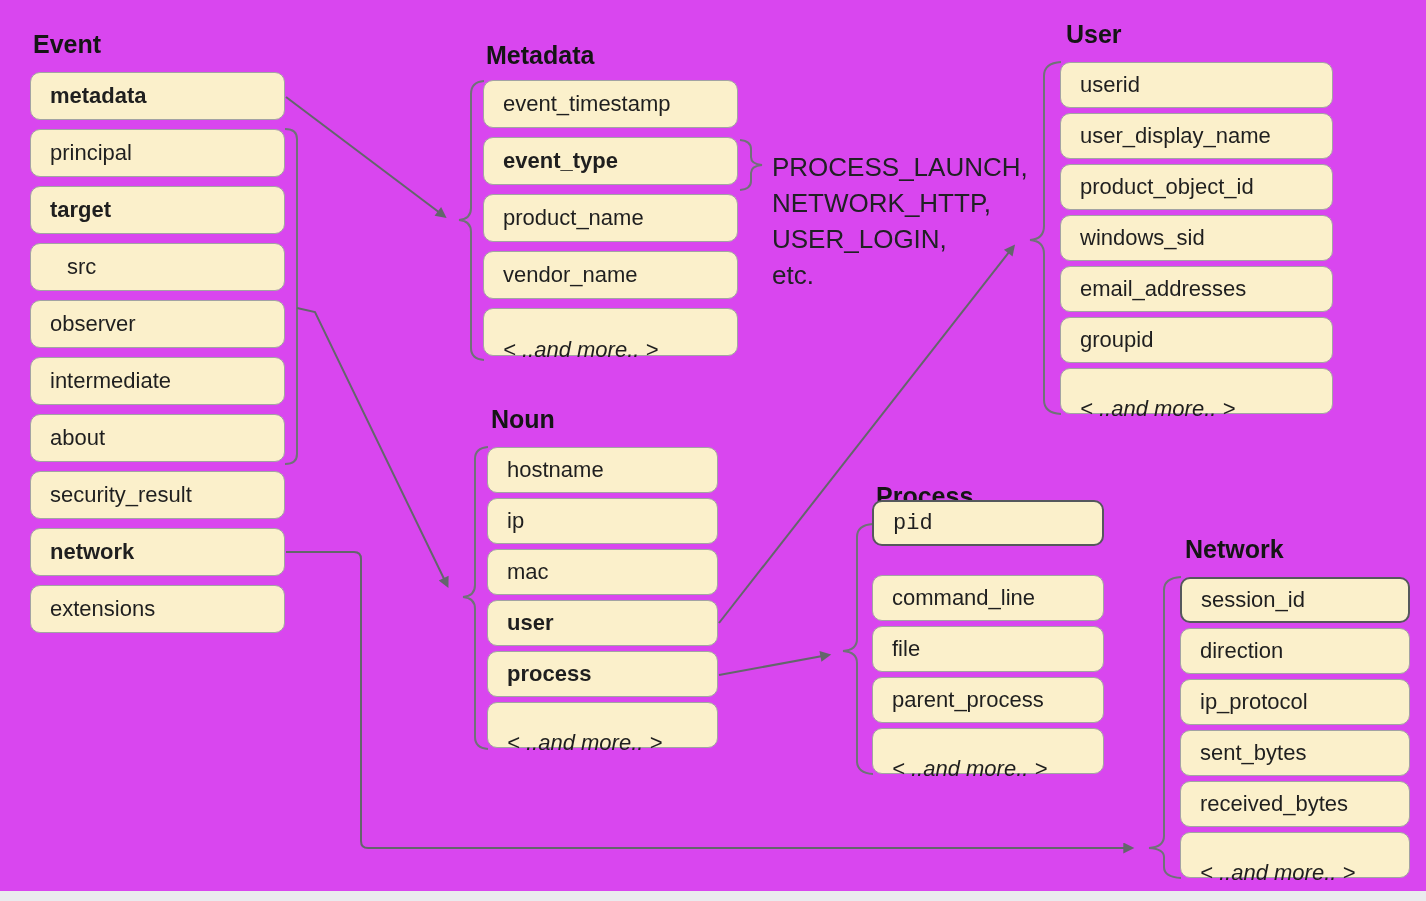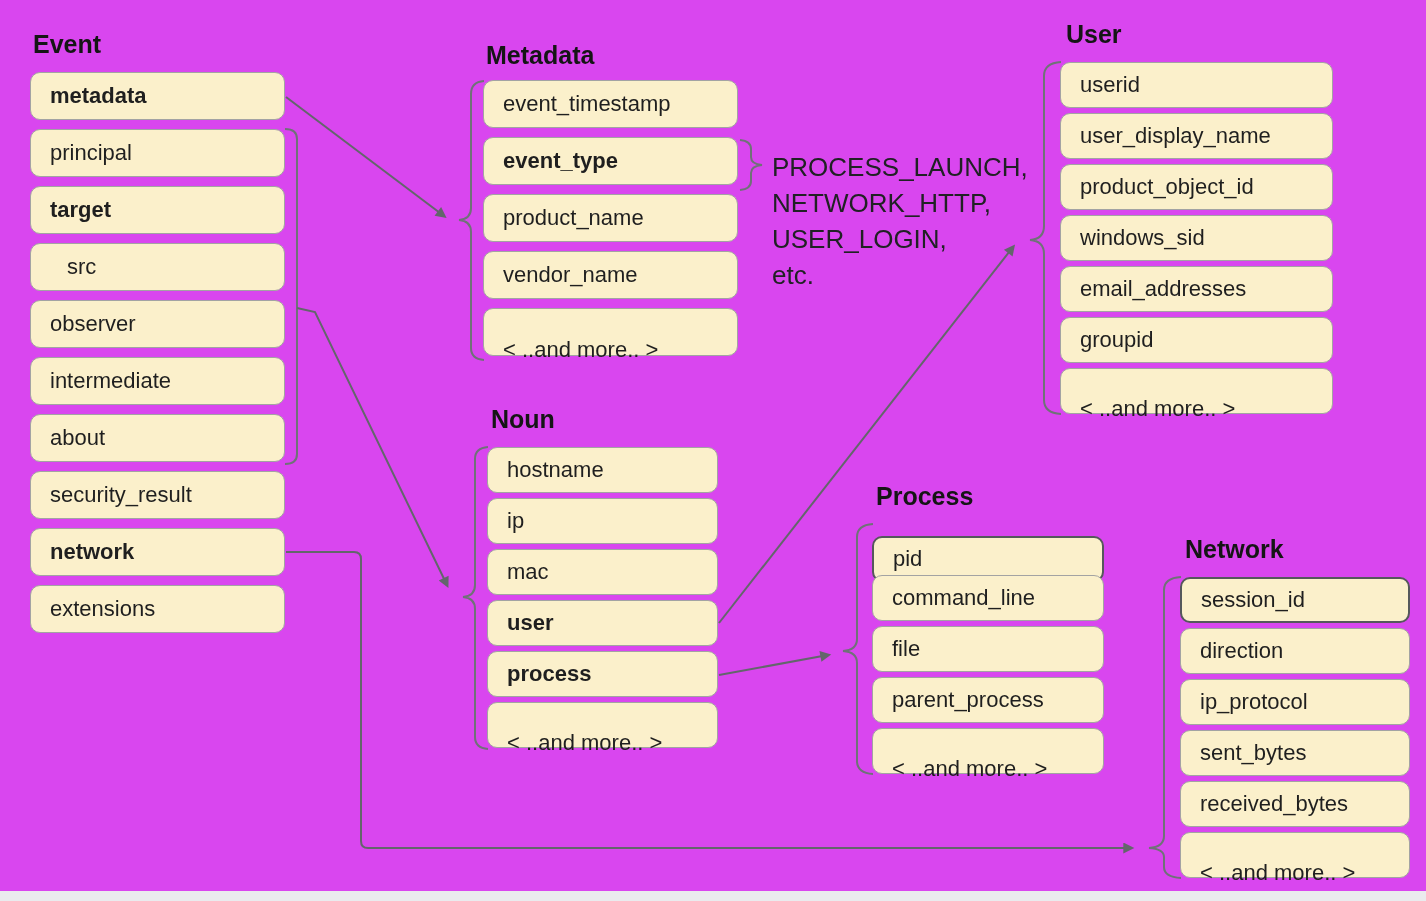--- a/index.html
+++ b/index.html
@@ -12,21 +12,21 @@
   .group-title{
     position:absolute;font-weight:bold;font-size:25px;color:#151515;white-space:nowrap;
   }
   .field-box{
     position:absolute;box-sizing:border-box;
     background:#FBF0CB;border:1.6px solid #A3A3A3;border-radius:10px;
     display:flex;align-items:center;padding-left:19px;
     font-size:22px;color:#1F1F1F;white-space:nowrap;
   }
   .field-box.bold{font-weight:bold;}
-  .field-box.italic span{margin-top:36px;}
+  .field-box.italic span{font-style:italic;margin-top:36px;}
   .field-box.dark{border-color:#55585C;border-width:2px;}
   .enum-note{
     position:absolute;left:772px;top:149px;
     font-size:26px;line-height:36px;color:#202124;white-space:nowrap;
   }
   .bottom-band{
     position:absolute;left:0;top:891px;width:1426px;height:10px;background:#EAEBEE;
   }
 </style>
 </head>
@@ -153,21 +153,21 @@
       </div>
       <div class="field-box bold" style="left: 487px; top: 651px; width: 231px; height: 46px;">
         <span>process</span>
       </div>
       <div class="field-box italic" style="left: 487px; top: 702px; width: 231px; height: 46px;">
         <span>&lt; ..and more.. &gt;</span>
       </div>
     </div>
   <div class="layer">
       <div class="group-title" style="left: 876px; top: 482px;">Process</div>
-      <div class="field-box dark" style="left: 872px; top: 536px; width: 232px; height: 46px;">
+      <div class="field-box dark" style="left: 872px; top: 500px; width: 232px; height: 46px; font-family: Liberation Mono, monospace;">
         <span>pid</span>
       </div>
       <div class="field-box" style="left: 872px; top: 575px; width: 232px; height: 46px;">
         <span>command_line</span>
       </div>
       <div class="field-box" style="left: 872px; top: 626px; width: 232px; height: 46px;">
         <span>file</span>
       </div>
       <div class="field-box" style="left: 872px; top: 677px; width: 232px; height: 46px;">
         <span>parent_process</span>

